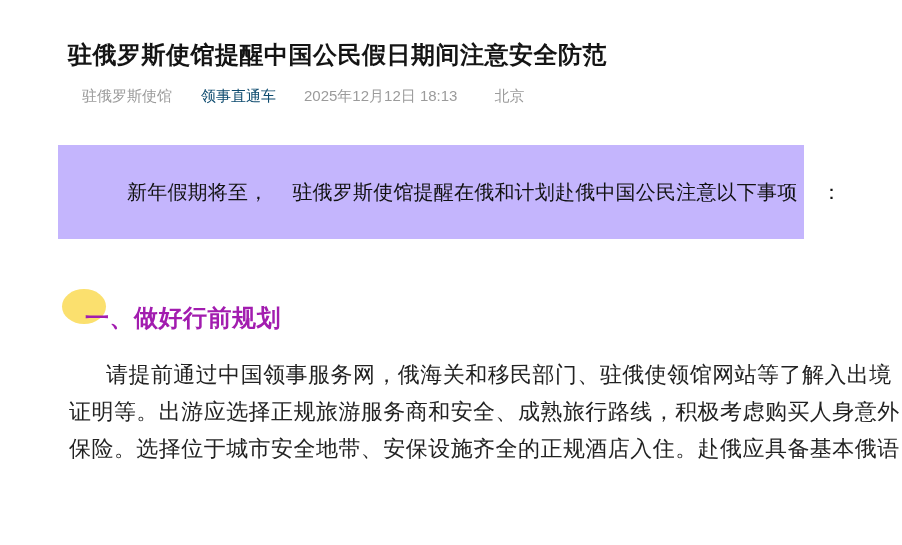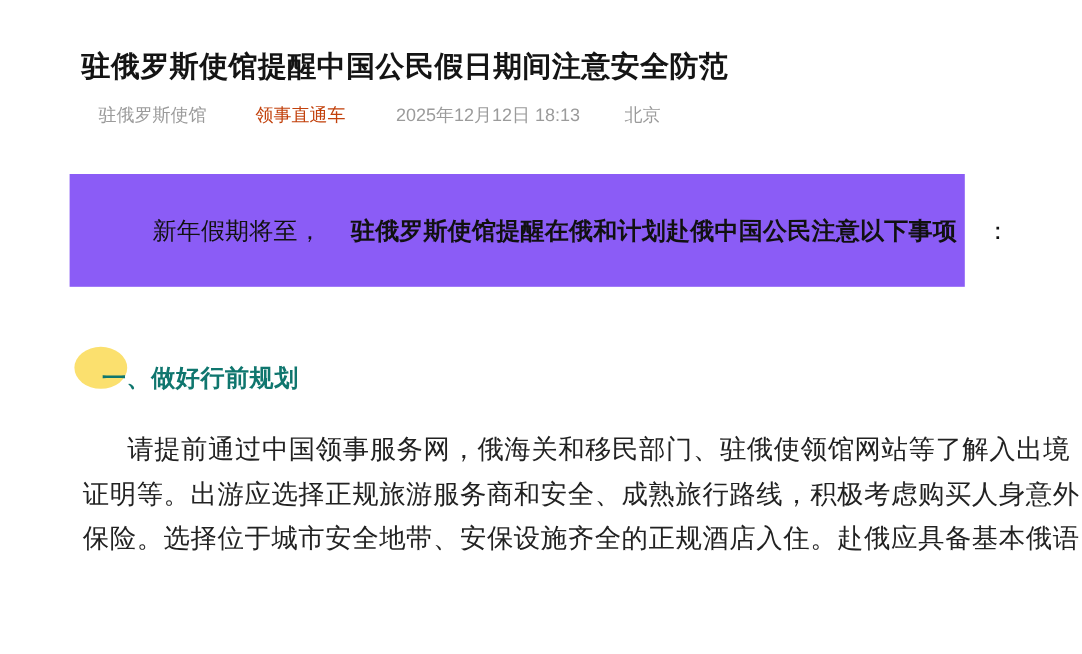--- a/index.html
+++ b/index.html
@@ -24,57 +24,57 @@
   }
 
   .meta-row {
     position: absolute;
     left: 46px;
     top: 63px;
     font-size: 15px;
     color: #9b9b9b;
     white-space: nowrap;
   }
-  .meta-row .meta-author { margin-right: 17px; text-align: right; }
-  .meta-row .meta-account { color: #c2410c; margin-right: 18px; cursor: pointer; }
+  .meta-row .meta-author { margin-right: 5px; text-align: right; }
+  .meta-row .meta-account { color: #0c4a6e; margin-right: 4px; cursor: pointer; }
   .meta-row .meta-date { margin-right: 13px; }
 
   .notice-box {
     position: absolute;
     left: 46px;
     top: 133px;
     width: 746px;
     height: 94px;
-    background: #8b5cf6;
+    background: #c4b5fd;
     display: flex;
     align-items: center;
     padding-left: 57px;
     font-size: 20px;
     color: #111111;
     letter-spacing: 0.2px;
     white-space: nowrap;
   }
-  .notice-box .notice-bold { font-weight: 700; }
+  .notice-box .notice-bold { font-weight: 400; }
 
   .heading-dot {
     position: absolute;
     left: 50px;
     top: 277px;
     width: 44px;
     height: 35px;
     border-radius: 50%;
     background: #fbe06e;
   }
   .section-heading {
     position: absolute;
     left: 61px;
     top: 278px;
-    font-size: 20px;
+    font-size: 24px;
     font-weight: 700;
-    color: #0f766e;
+    color: #a21caf;
     letter-spacing: 0.5px;
     white-space: nowrap;
     z-index: 2;
   }
 
   .body-paragraph {
     position: absolute;
     left: 33px;
     top: 321px;
     font-size: 22px;

